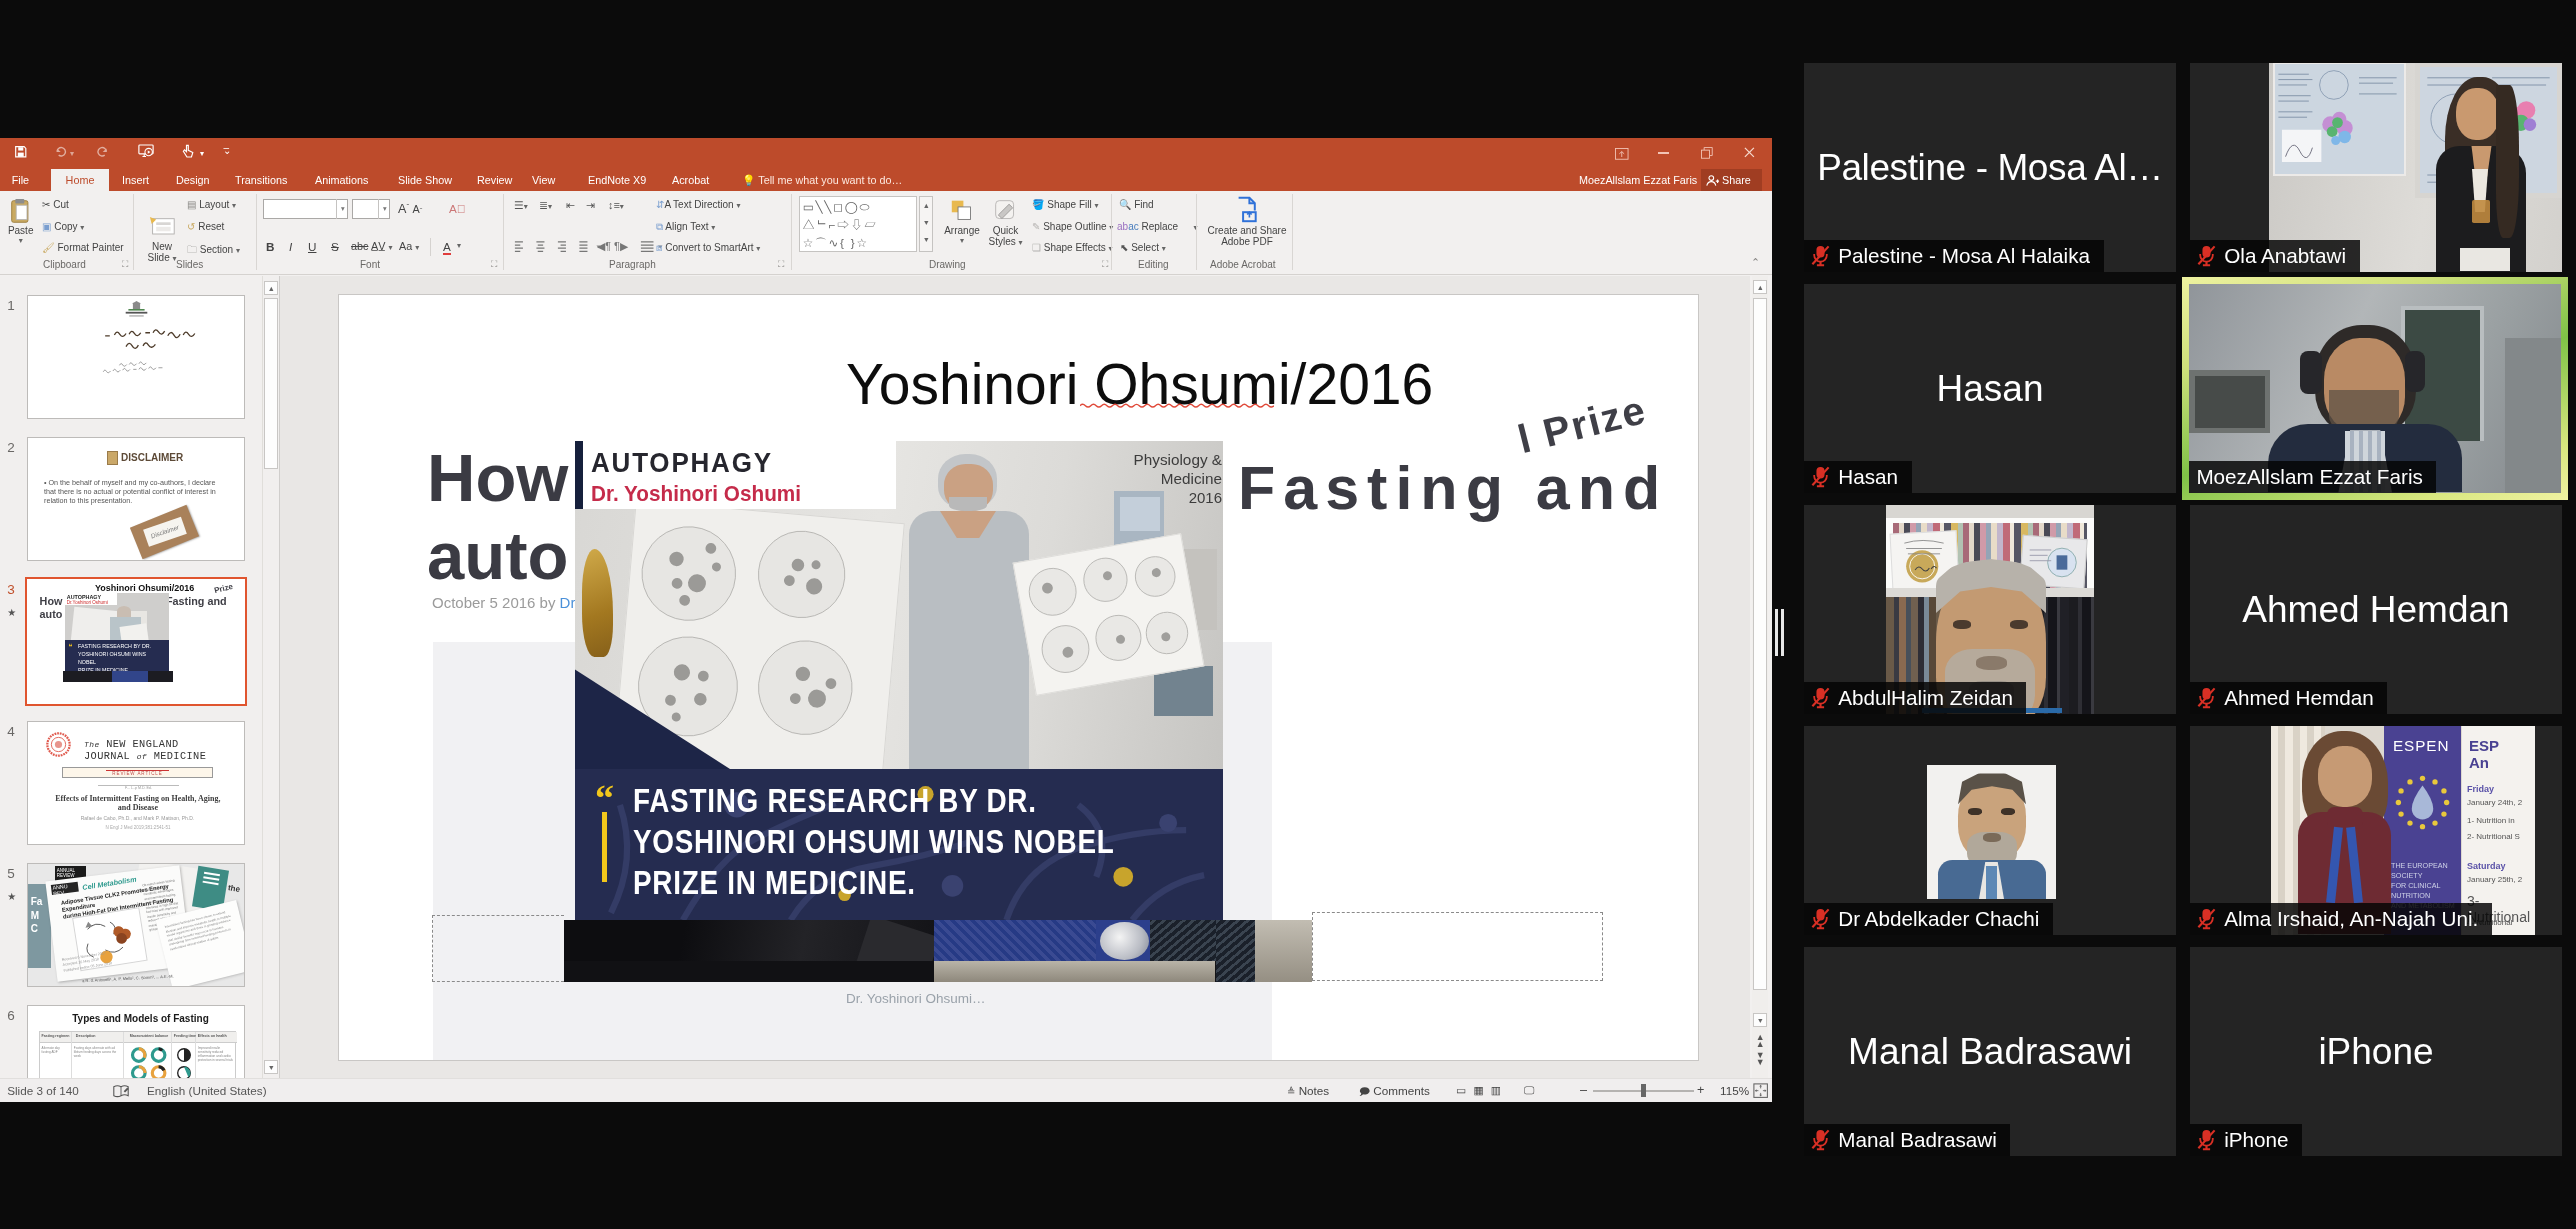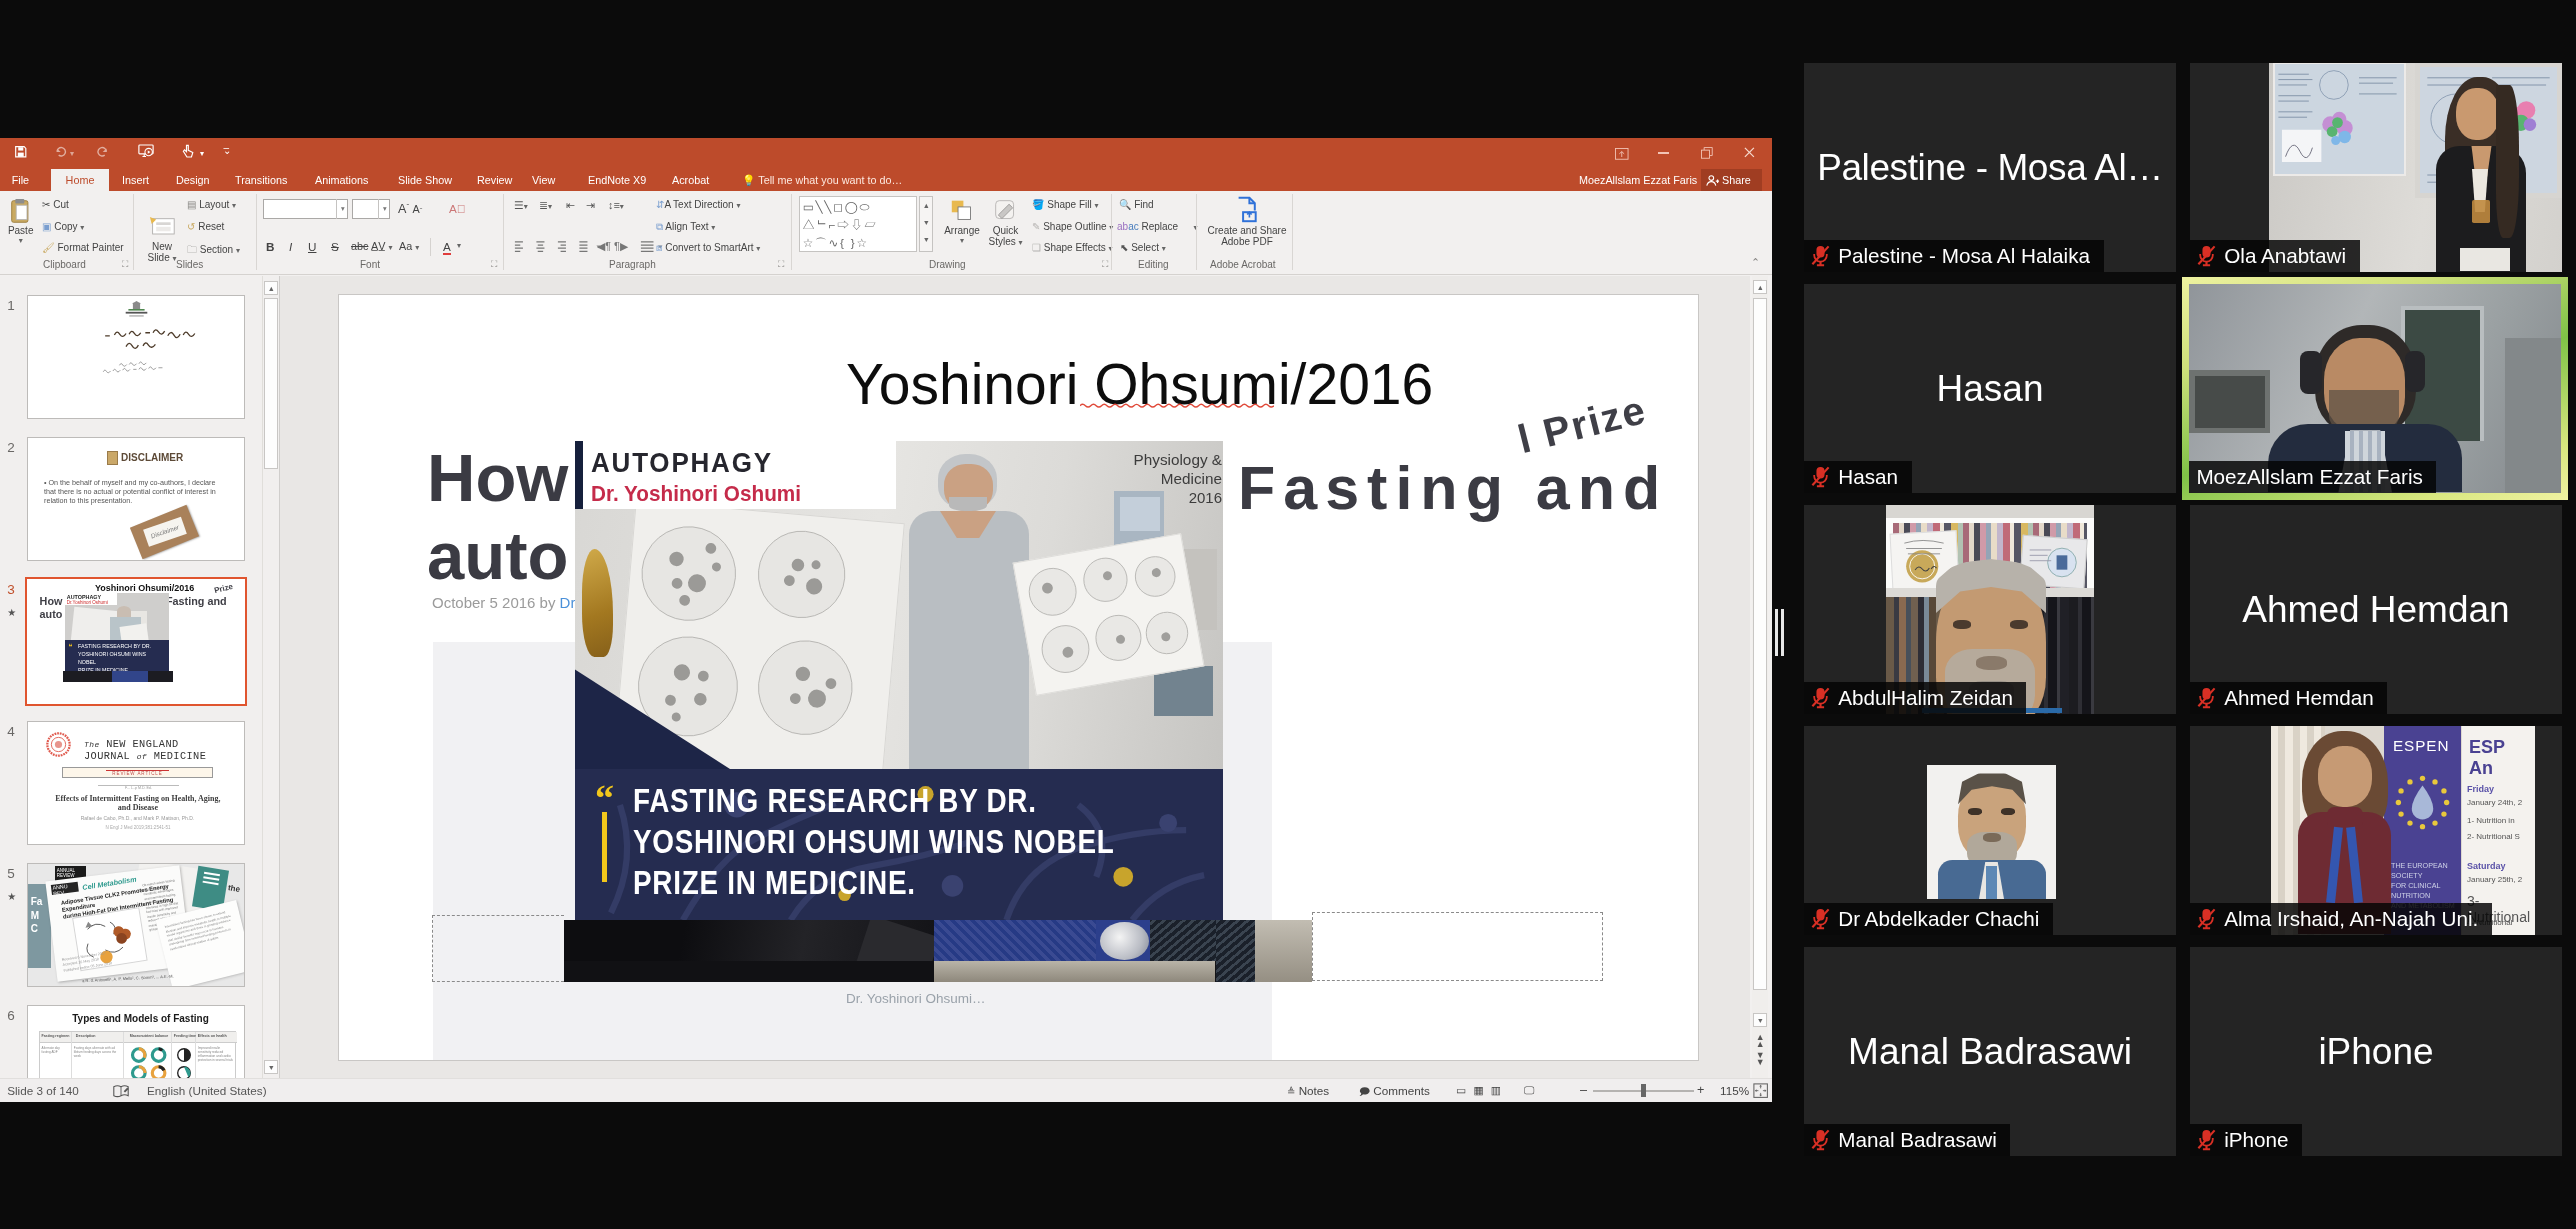--- a/index.html
+++ b/index.html
@@ -751,21 +751,21 @@
             <circle cx="9" cy="46" r="3"></circle>
             <circle cx="6" cy="33" r="3"></circle>
             <circle cx="9" cy="20" r="3"></circle>
             <circle cx="19" cy="10" r="3"></circle>
           </g>
           <path d="M33 14 q12 16 12 26 a12 12 0 0 1 -24 0 q0 -10 12 -26z" fill="#a8b8d8"></path>
         </svg>
       <div class="abs" style="left:120px;top:135px;color:#cfd2e8;font-size:7.2px;line-height:10px">THE EUROPEAN<br>SOCIETY<br>FOR CLINICAL<br>NUTRITION<br>AND METABOLISM</div>
 
       <div class="abs" style="left:191px;top:0;width:73px;height:209px;background:#f4f2ee"></div>
-      <div class="abs" style="left:198px;top:10.8px;color:#4a4292;font-size:18px;font-weight:bold">ESP<br>An</div>
+      <div class="abs" style="left:198px;top:10.8px;color:#4a4292;font-size:15px;font-weight:bold">ESP<br>An</div>
       <div class="abs" style="left:196px;top:58px;color:#5a52a8;font-size:9px;font-weight:bold">Friday</div>
       <div class="abs" style="left:196px;top:72px;color:#555;font-size:8px">January 24th, 2</div>
       <div class="abs" style="left:196px;top:90px;color:#555;font-size:8px">1- Nutrition in</div>
       <div class="abs" style="left:196px;top:106px;color:#555;font-size:8px">2- Nutritional S</div>
       <div class="abs" style="left:196px;top:135px;color:#5a52a8;font-size:9px;font-weight:bold">Saturday</div>
       <div class="abs" style="left:196px;top:149px;color:#555;font-size:8px">January 25th, 2</div>
       <div class="abs" style="left:196px;top:167px;color:#555;font-size:14px">3- Nutritional</div>
       <div class="abs" style="left:196px;top:192px;color:#555;font-size:8px">4- Nutritional</div>
 
       <div class="abs" style="left:31px;top:5.4px;width:86px;height:108px;background:#6a4a34;border-radius:46% 48% 40% 44%"></div>

